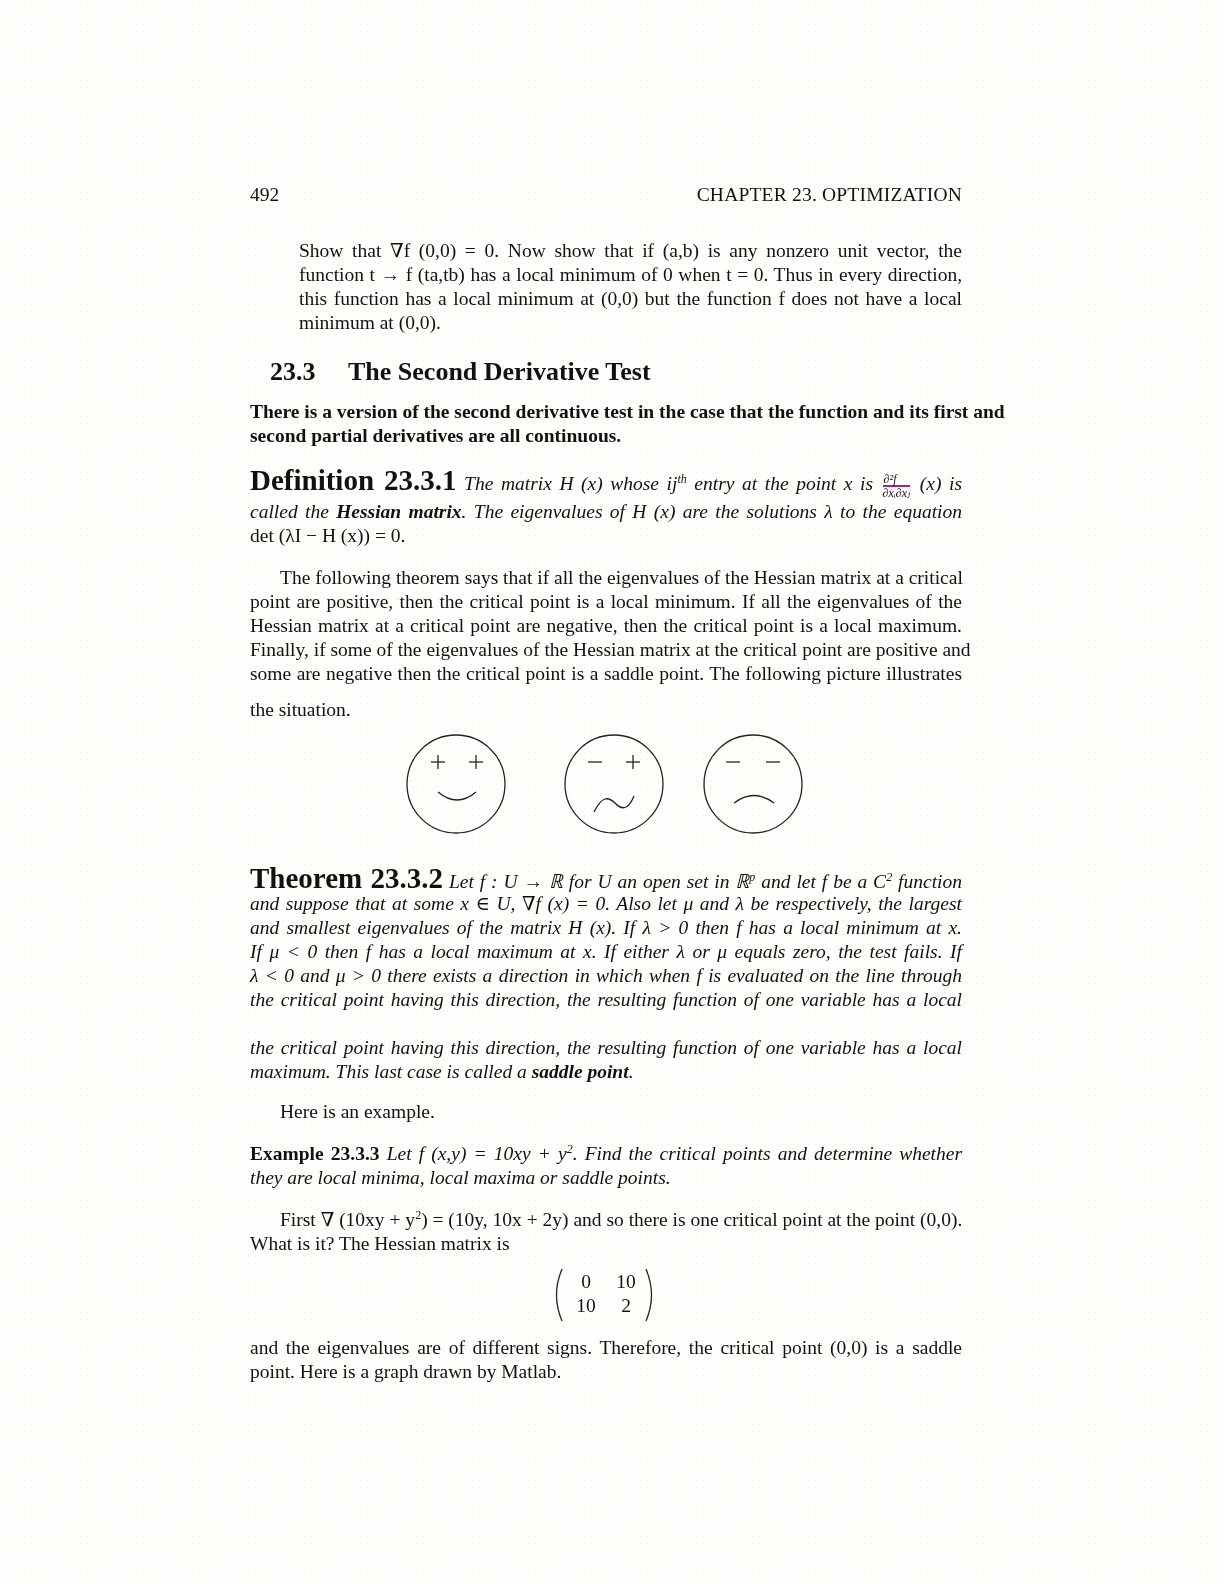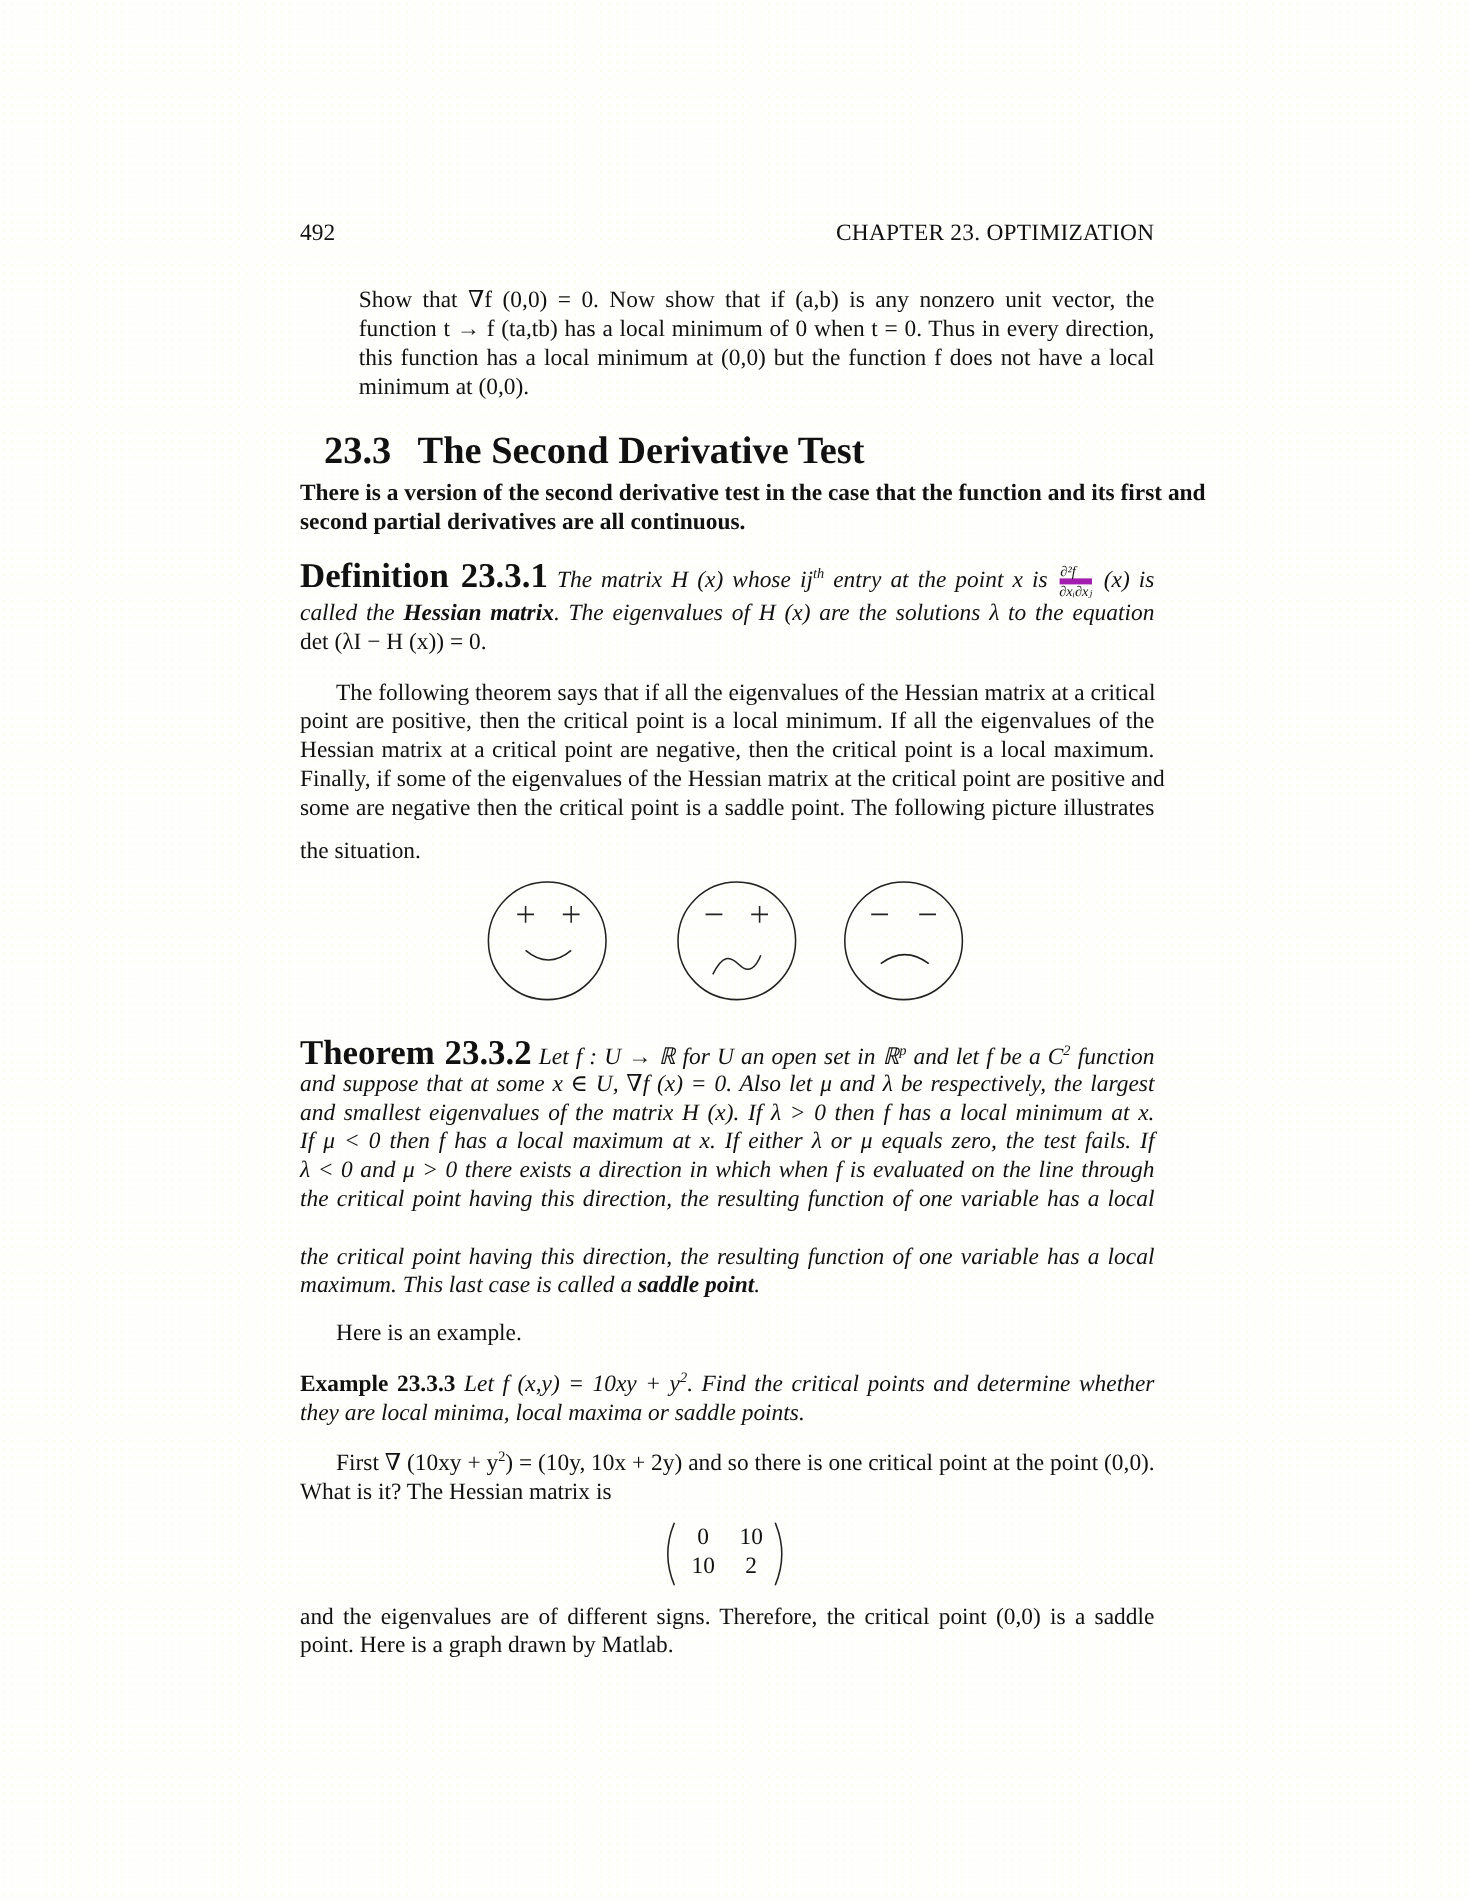--- a/index.html
+++ b/index.html
@@ -13,27 +13,27 @@
     }
     .abs { position: absolute; }
     .line { position: absolute; left: 0; width: 100%; font-size: 19.5px; line-height: 24px; white-space: nowrap; }
     .just { text-align: justify; text-align-last: justify; }
     .it { font-style: italic; }
     .b { font-weight: bold; }
     .header { top: 184px; left: 250px; width: 712px; height: 24px; font-size: 19.5px; }
     .header .pn { position: absolute; left: 0; top: 0; }
     .header .ch { position: absolute; right: 0; top: 0; letter-spacing: 0.2px; }
     .block { position: absolute; }
-    .sec-title { font-size: 32px; font-weight: bold; position: absolute; top: 357px; left: 270px; white-space: nowrap; }
+    .sec-title { font-size: 26px; font-weight: bold; position: absolute; top: 357px; left: 270px; white-space: nowrap; }
     .sec-title .num { display: inline-block; width: 78px; }
     .defhead { font-size: 29px; font-weight: bold; font-style: normal; }
     .thmhead { font-size: 29px; font-weight: bold; font-style: normal; }
     .exhead { font-weight: bold; font-style: normal; }
     .frac { display: inline-block; vertical-align: middle; text-align: center; font-size: 12px; line-height: 12px; margin: 0 2px; }
-    .frac .num { display: block; border-bottom: 5px solid #a21caf; padding: 0 1px; }
+    .frac .num { display: block; border-bottom: 2px solid #a21caf; padding: 0 1px; }
     .frac .den { display: block; font-style: italic; }
     sup { font-size: 12px; line-height: 0; }
     .matrix { position: absolute; top: 1266px; left: 550px; width: 110px; height: 58px; }
     .matrix .cell { position: absolute; font-size: 19.5px; line-height: 24px; width: 30px; text-align: center; }
     .faces { position: absolute; top: 732px; left: 404px; width: 400px; height: 106px; }
   </style>
 </head>
 <body>
 
 <div class="abs header">

